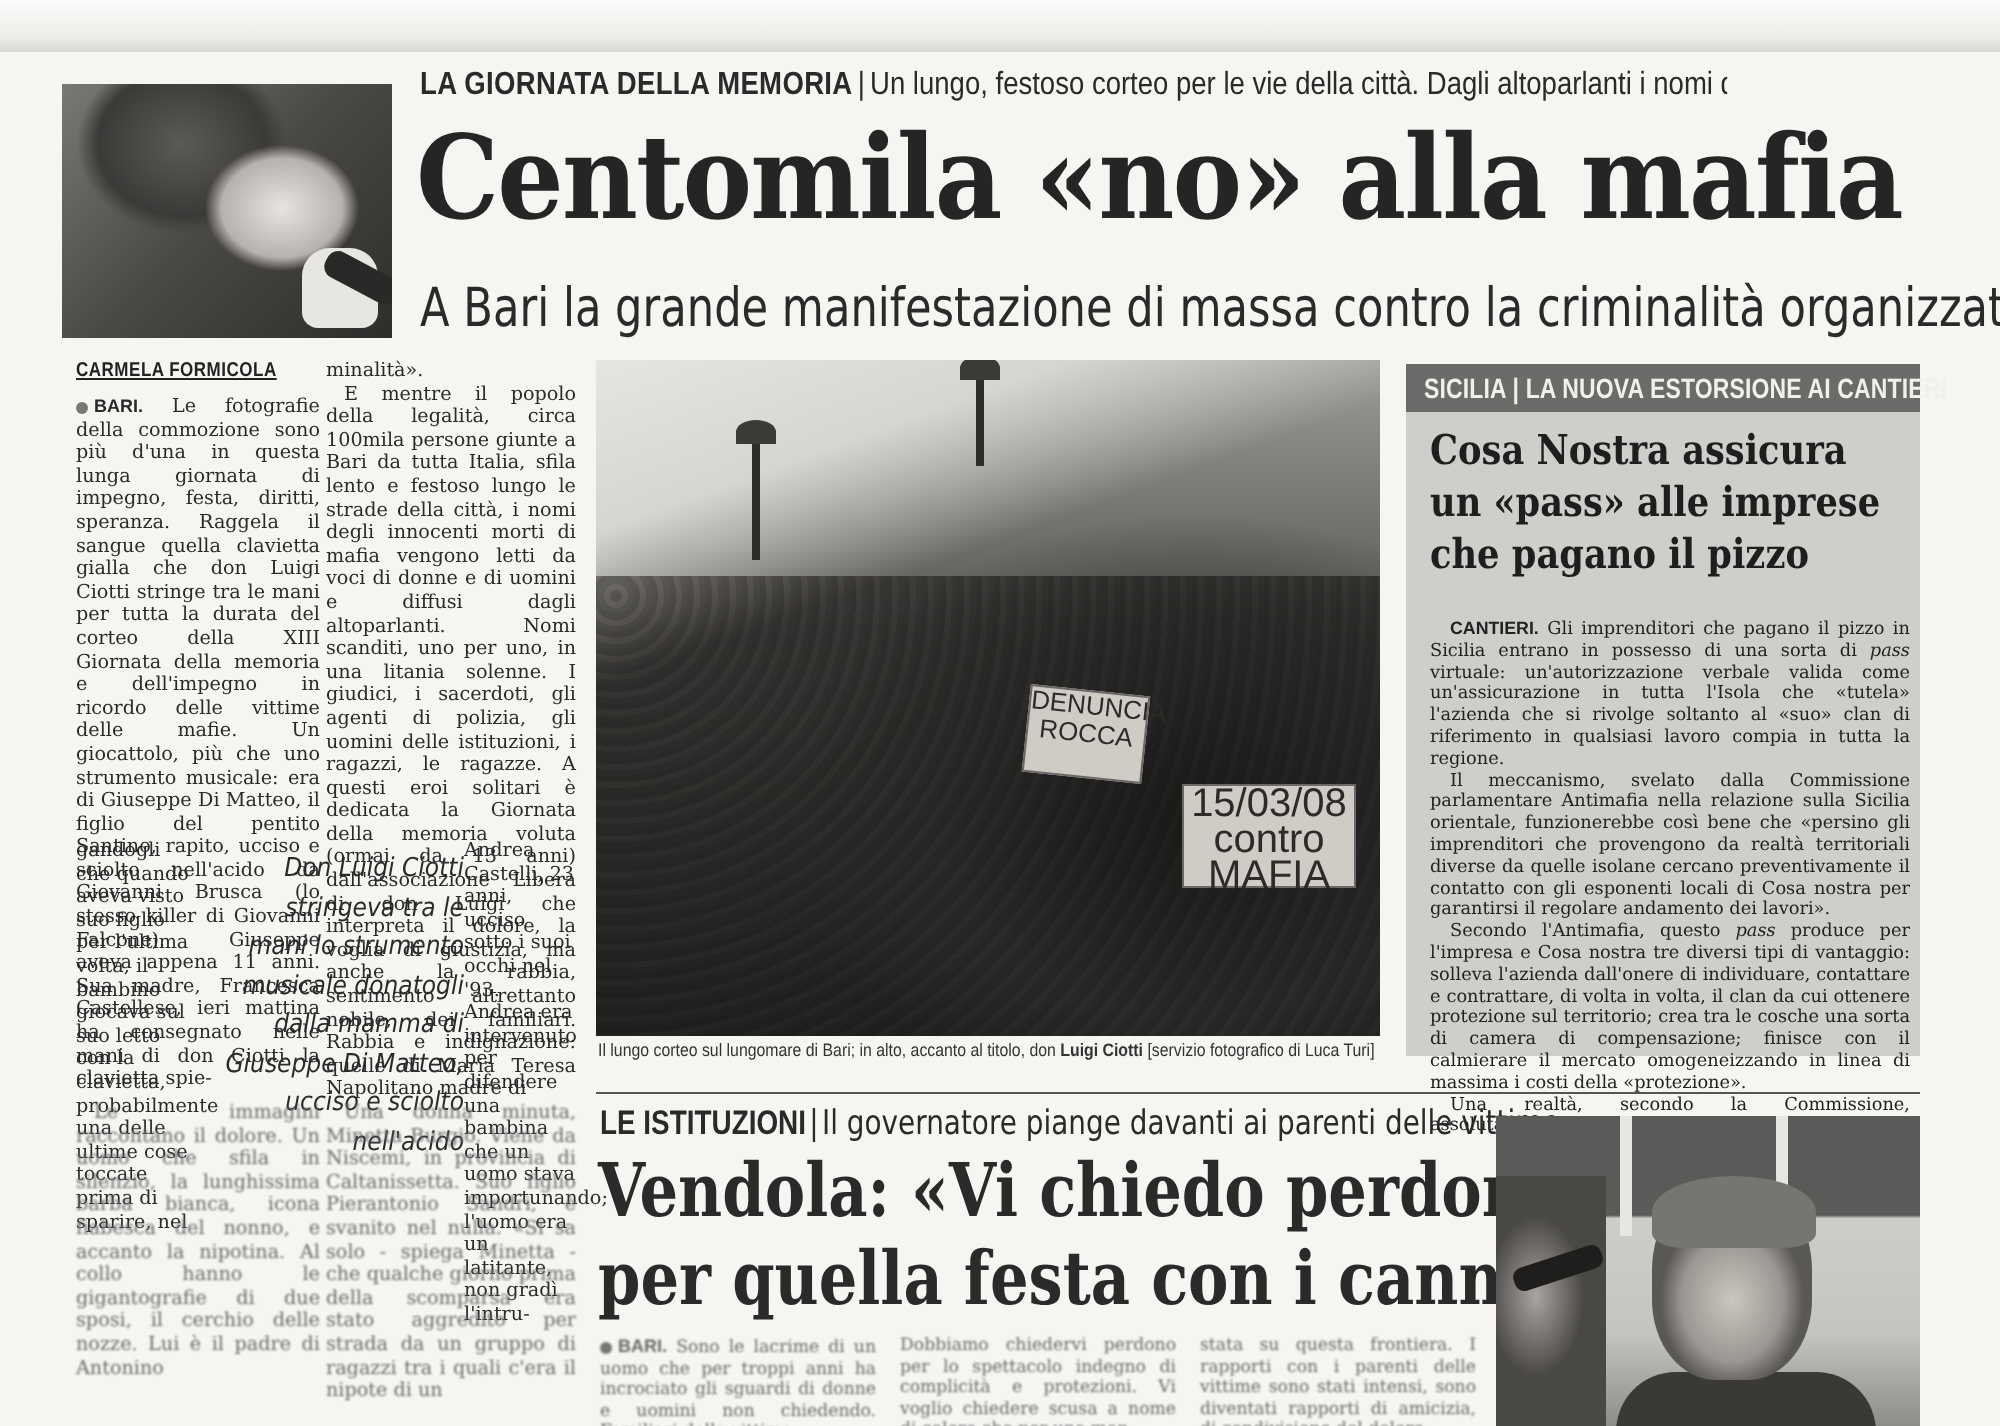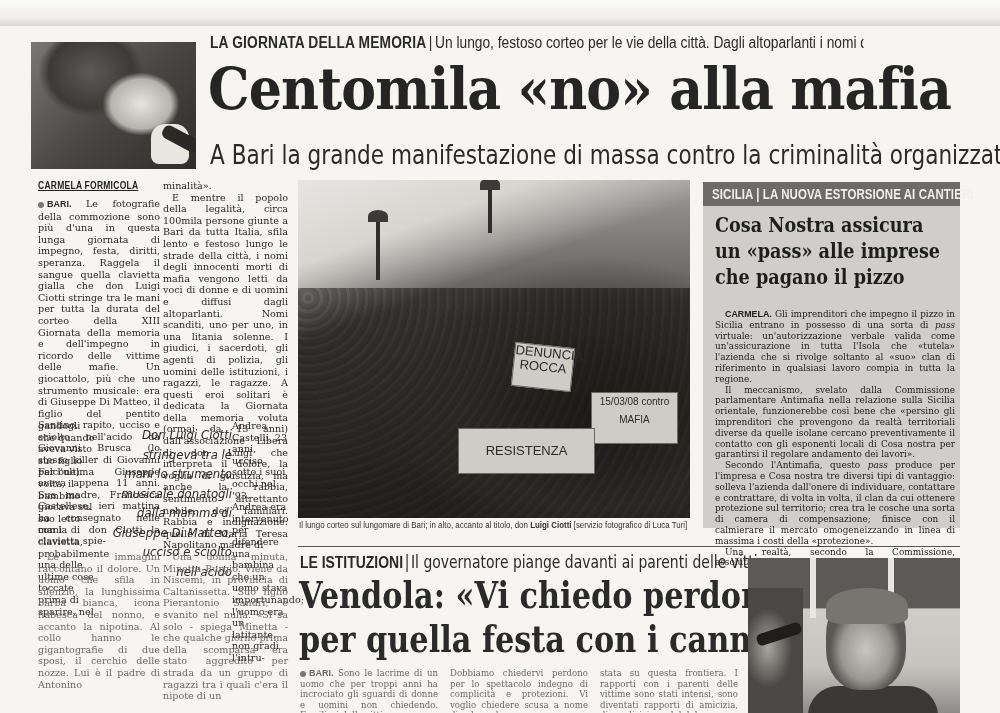--- a/index.html
+++ b/index.html
@@ -242,44 +242,43 @@
 </div>
 <div class="abs col wide-bottom-right">
   <p class="faded">Una donna minuta, Minetta Burgio. Viene da Niscemi, in provincia di Caltanissetta. Suo figlio Pierantonio Sandri, è svanito nel nulla. «Si sa solo - spiega Minetta - che qualche giorno prima della scomparsa era stato aggredito per strada da un gruppo di ragazzi tra i quali c'era il nipote di un</p>
 </div>
 
 <div class="abs photo">
   <div class="lamp" style="left:78px; top:40px; height:60px;"></div>
   <div class="lamp" style="left:190px; top:8px; height:45px;"></div>
   <div class="crowd"></div>
   <div class="banner" style="left:215px; top:165px; width:58px; height:42px; transform:rotate(6deg);">DENUNCIA ROCCA</div>
-  <div class="banner" style="left:293px; top:212px; width:85px; height:50px; font-size:10px; line-height:18px;">15/03/08 contro MAFIA</div>
-  <div class="banner" style="left:160px; top:248px; width:135px; height:44px; line-height:44px;">RESISTENZA</div>
+  <div class="banner" style="left:293px; top:212px; width:85px; height:50px; font-size:20px; line-height:18px;">15/03/08 contro MAFIA</div>
 </div>
 <div class="abs caption">
   <span>Il lungo corteo sul lungomare di Bari; in alto, accanto al titolo, don </span><b>Luigi Ciotti</b><span> [servizio fotografico di Luca Turi]</span>
 </div>
 
 <div class="abs sidebar">
   <div class="sidebar-kicker">
     <span class="inner">
       <span>SICILIA</span>
       <span>|</span>
       <span>LA NUOVA ESTORSIONE AI CANTIERI</span>
     </span>
   </div>
   <div class="sidebar-title">
     <div>Cosa Nostra assicura</div>
     <div>un «pass» alle imprese</div>
     <div>che pagano il pizzo</div>
   </div>
   <div class="sidebar-body">
     <p>
-      <span class="dot"></span><span class="dateline">CARMELA.</span>
-      <span>Gli imprenditori che impegno il pizzo in Sicilia entrano in possesso di una sorta di </span><i>pass</i><span> virtuale: un'autorizzazione verbale valida come un'assicurazione in tutta l'Isola che «tutela» l'azienda che si rivolge soltanto al «suo» clan di riferimento in qualsiasi lavoro compia in tutta la regione.</span>
+      <span class="dot"></span><span class="dateline">CANTIERI.</span>
+      <span>Gli imprenditori che pagano il pizzo in Sicilia entrano in possesso di una sorta di </span><i>pass</i><span> virtuale: un'autorizzazione verbale valida come un'assicurazione in tutta l'Isola che «tutela» l'azienda che si rivolge soltanto al «suo» clan di riferimento in qualsiasi lavoro compia in tutta la regione.</span>
     </p>
     <p>Il meccanismo, svelato dalla Commissione parlamentare Antimafia nella relazione sulla Sicilia orientale, funzionerebbe così bene che «persino gli imprenditori che provengono da realtà territoriali diverse da quelle isolane cercano preventivamente il contatto con gli esponenti locali di Cosa nostra per garantirsi il regolare andamento dei lavori».</p>
     <p>
       <span>Secondo l'Antimafia, questo </span><i>pass</i><span> produce per l'impresa e Cosa nostra tre diversi tipi di vantaggio: solleva l'azienda dall'onere di individuare, contattare e contrattare, di volta in volta, il clan da cui ottenere protezione sul territorio; crea tra le cosche una sorta di camera di compensazione; finisce con il calmierare il mercato omogeneizzando in linea di massima i costi della «protezione».</span>
     </p>
     <p>Una realtà, secondo la Commissione, assolutamente «desolante».</p>
   </div>
 </div>
 
 <div class="abs rule"></div>

